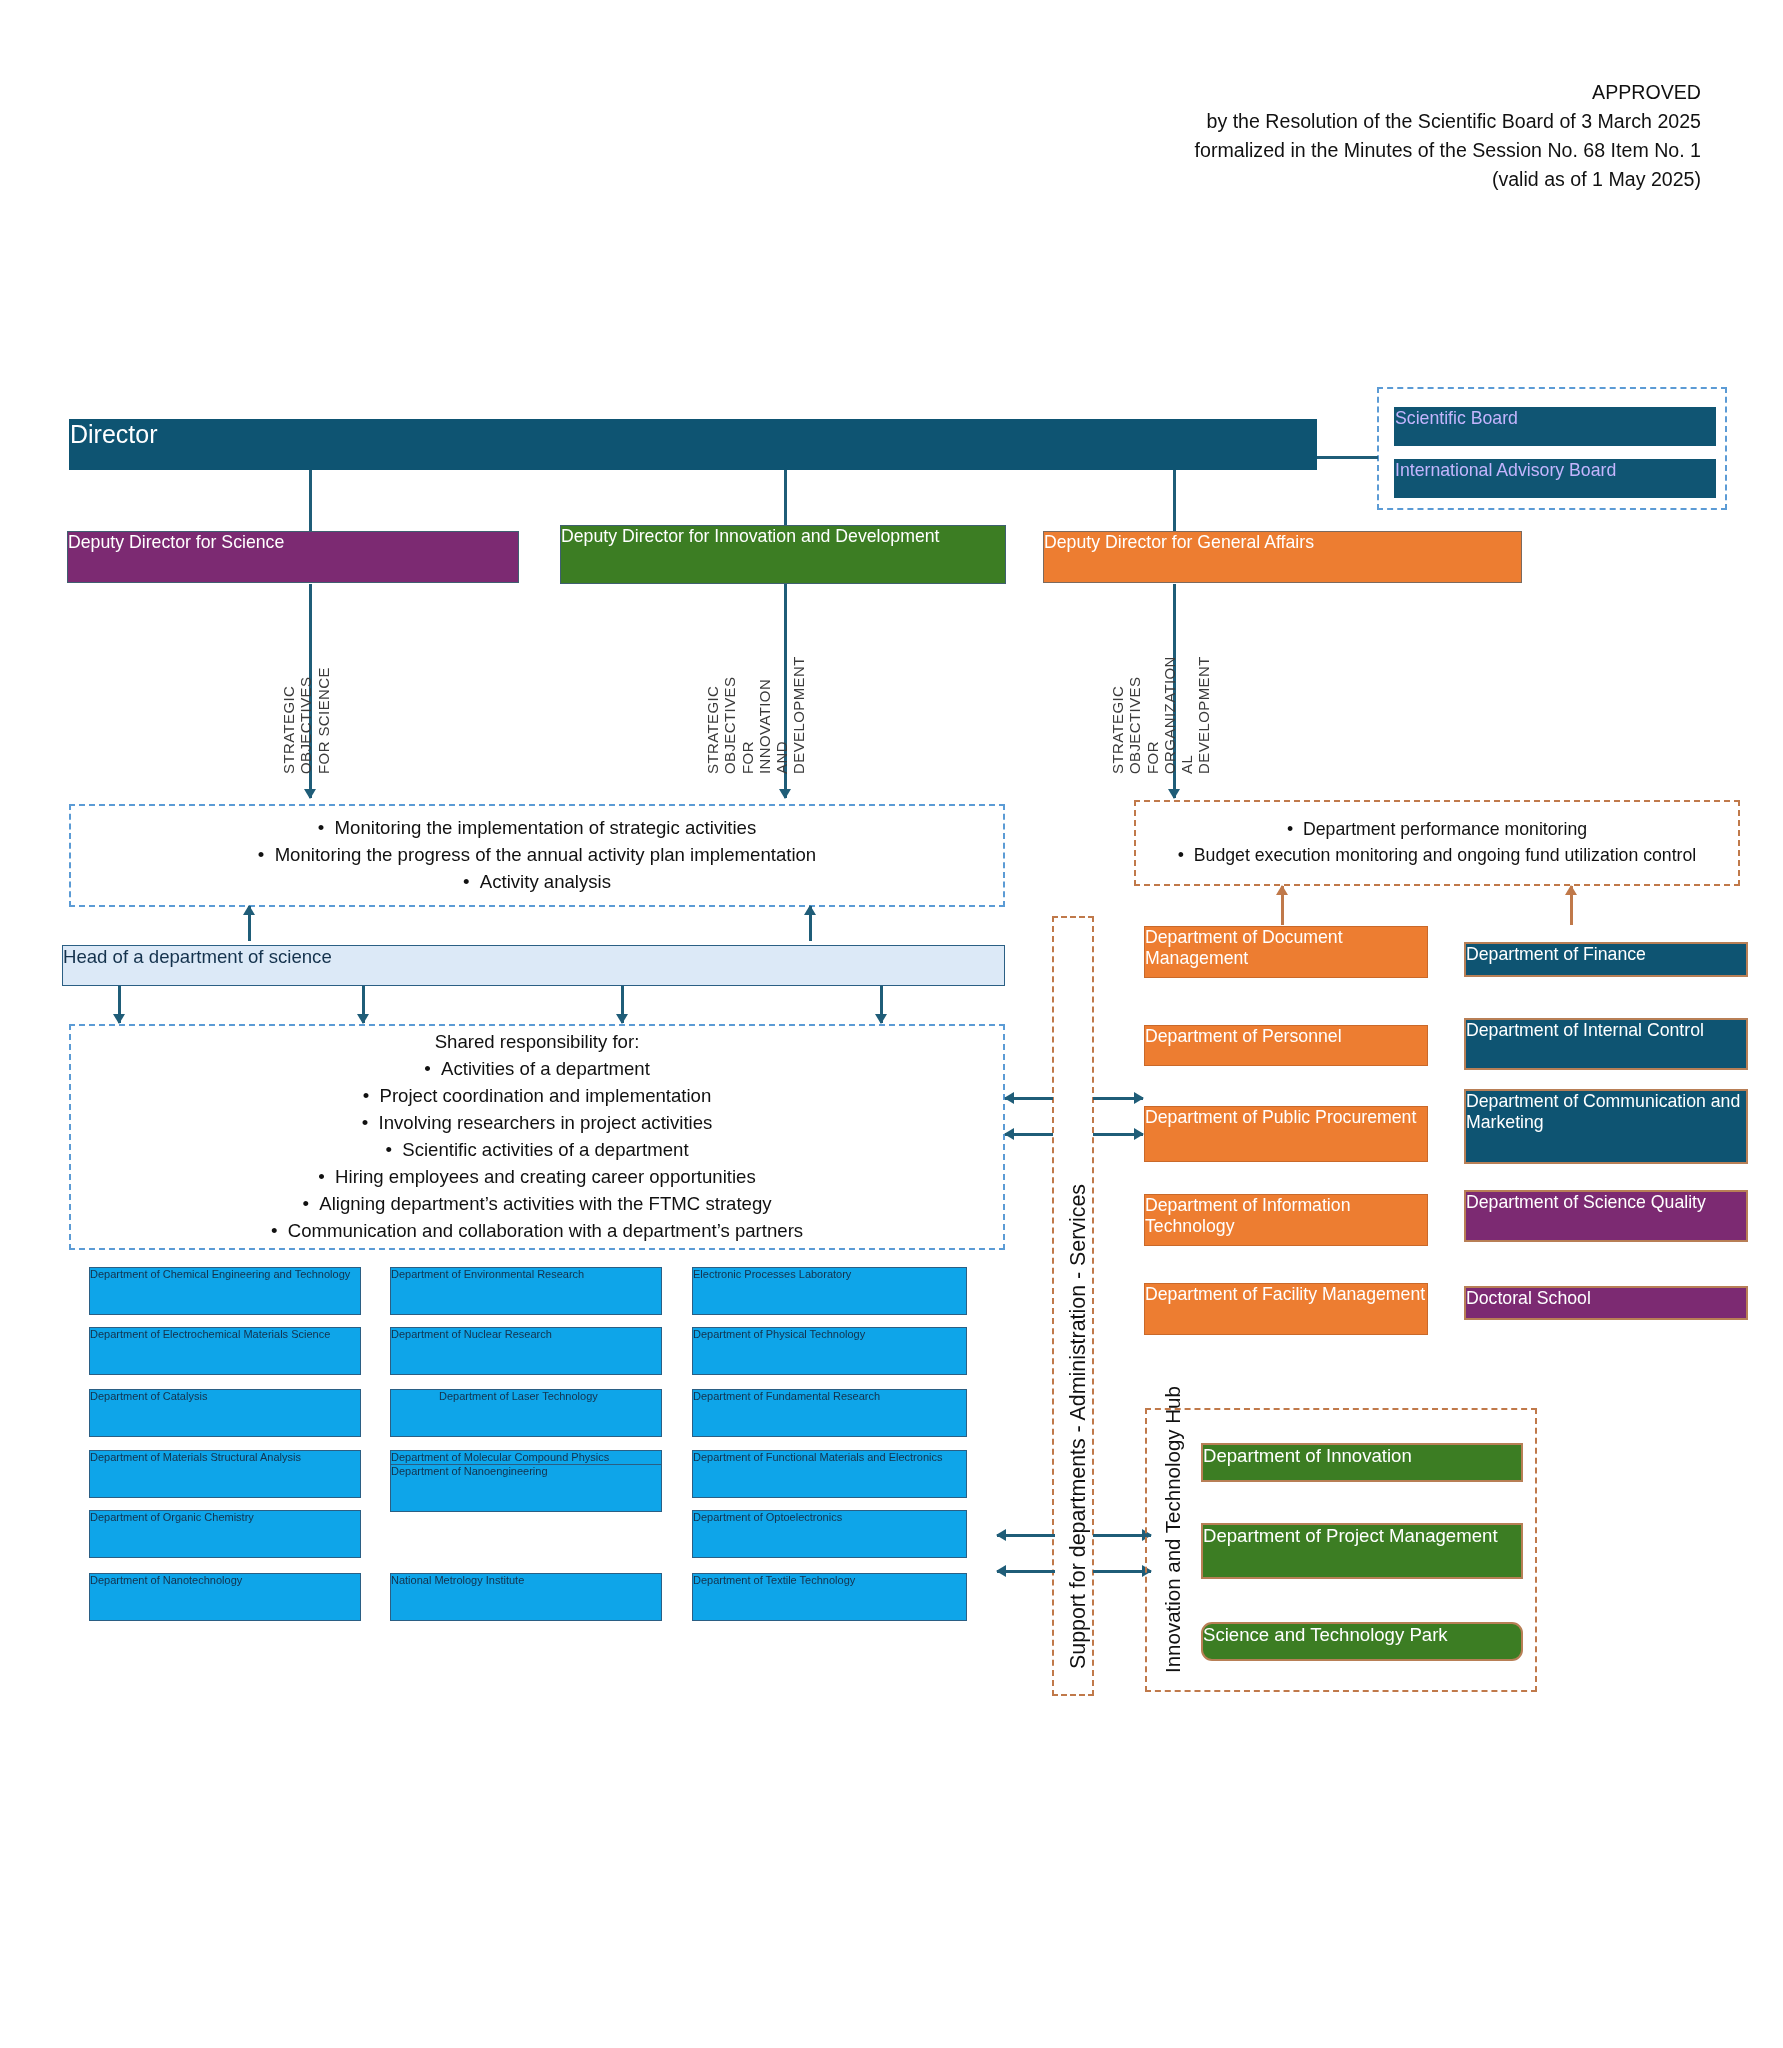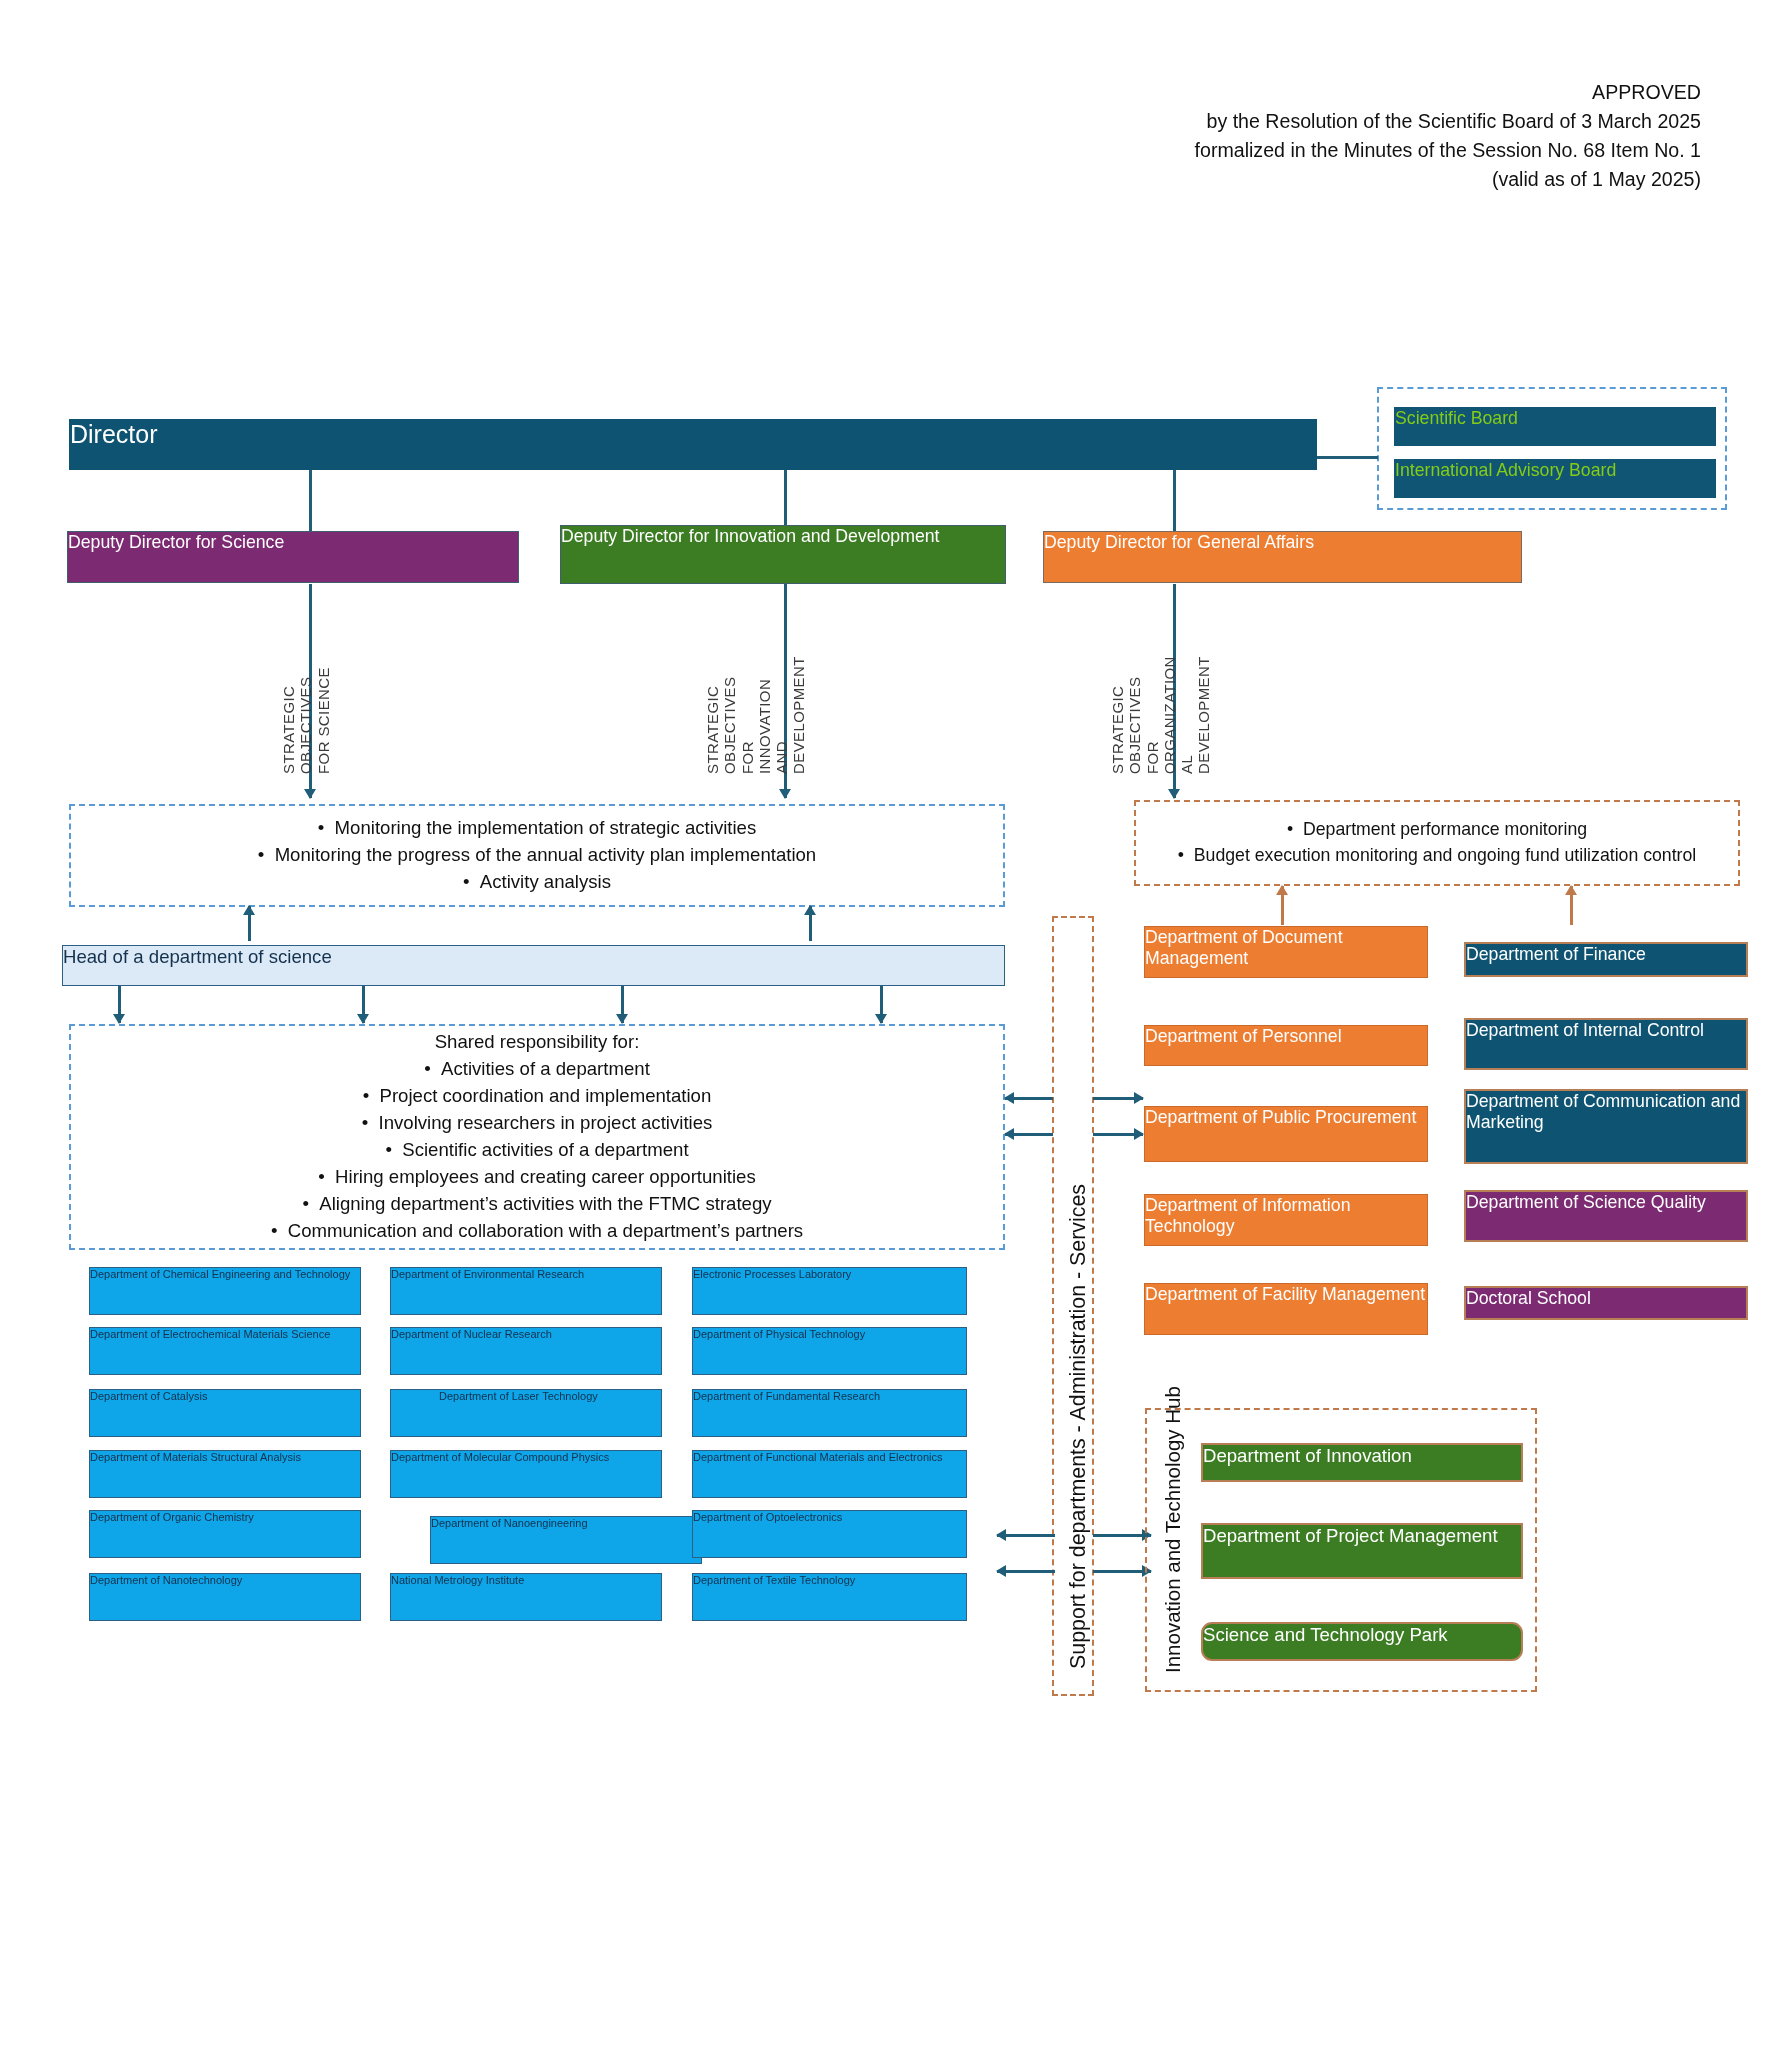--- a/index.html
+++ b/index.html
@@ -32,21 +32,21 @@
   }
   .box-director {
     background: #0e5472;
     border: 0.9px solid #0e5472;
     color: #ffffff;
     font-size: 25px;
   }
   .box-board {
     background: #105573;
     border: 0.9px solid #105573;
-    color: #84cc16;
+    color: #c4b5fd;
     font-size: 17.7px;
   }
   .box-purple {
     background: #7c2a72;
     border: 1.9px solid #3f5f70;
     color: #ffffff;
     font-size: 17.7px;
   }
   .box-green {
     background: #3c7d23;
@@ -336,21 +336,21 @@
     <span>Department of Nanotechnology</span></div>
 
   <div class="abs box-lightblue" style="left:390px; top:1267px; width:272px; height:48px;">
     <span>Department of Environmental Research</span></div>
   <div class="abs box-lightblue" style="left:390px; top:1327px; width:272px; height:48px;">
     <span>Department of Nuclear Research</span></div>
   <div class="abs box-lightblue" style="left:390px; top:1389px; width:272px; height:48px;padding-left:48px;">
     <span>Department of Laser Technology</span></div>
   <div class="abs box-lightblue" style="left:390px; top:1450px; width:272px; height:48px;">
     <span>Department of Molecular Compound Physics</span></div>
-  <div class="abs box-lightblue" style="left:390px; top:1516px; width:272px; height:48px;margin-left:40px;">
+  <div class="abs box-lightblue" style="left:390px; top:1464px; width:272px; height:48px;">
     <span>Department of Nanoengineering</span></div>
   <div class="abs box-lightblue" style="left:390px; top:1573px; width:272px; height:48px;">
     <span>National Metrology Institute</span></div>
 
   <div class="abs box-lightblue" style="left:692px; top:1267px; width:275px; height:48px;">
     <span>Electronic Processes Laboratory</span></div>
   <div class="abs box-lightblue" style="left:692px; top:1327px; width:275px; height:48px;">
     <span>Department of Physical Technology</span></div>
   <div class="abs box-lightblue" style="left:692px; top:1389px; width:275px; height:48px;">
     <span>Department of Fundamental Research</span></div>

